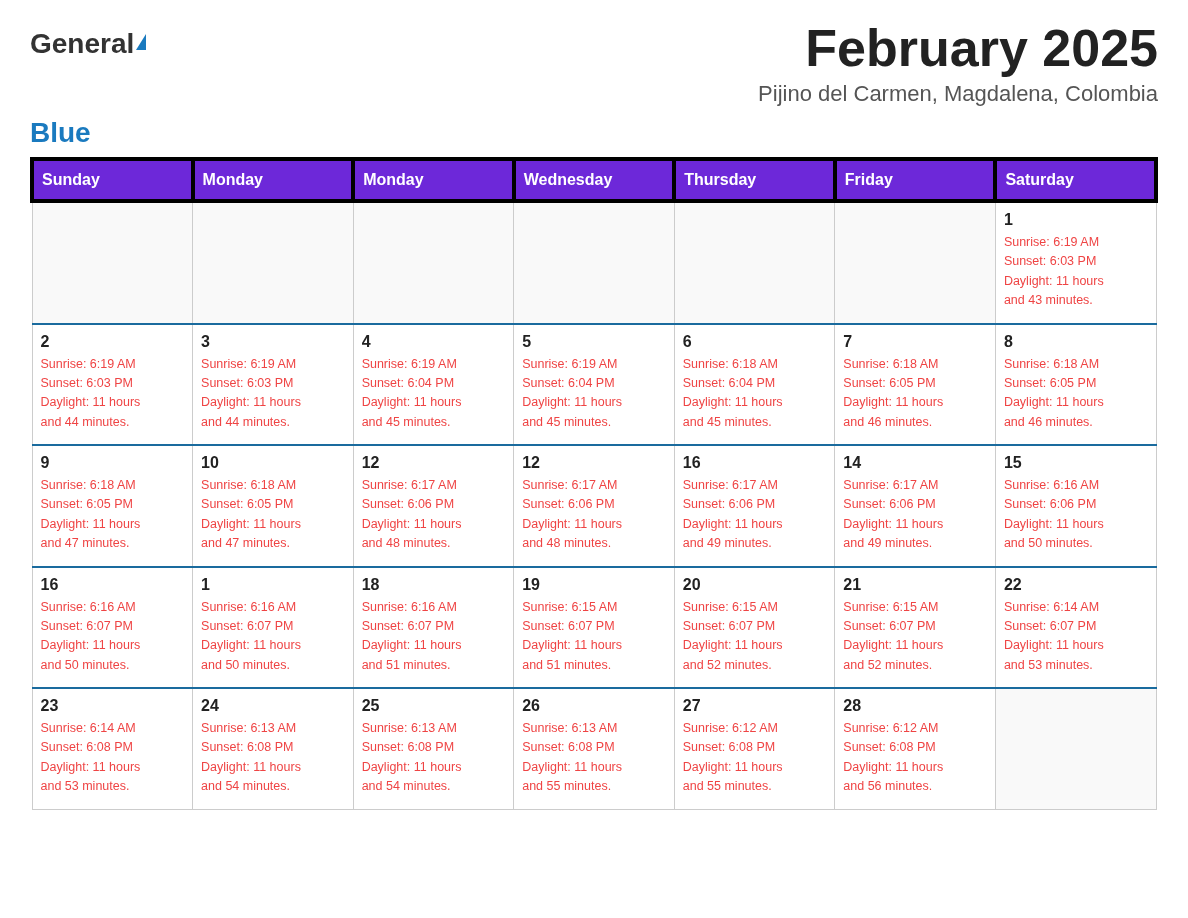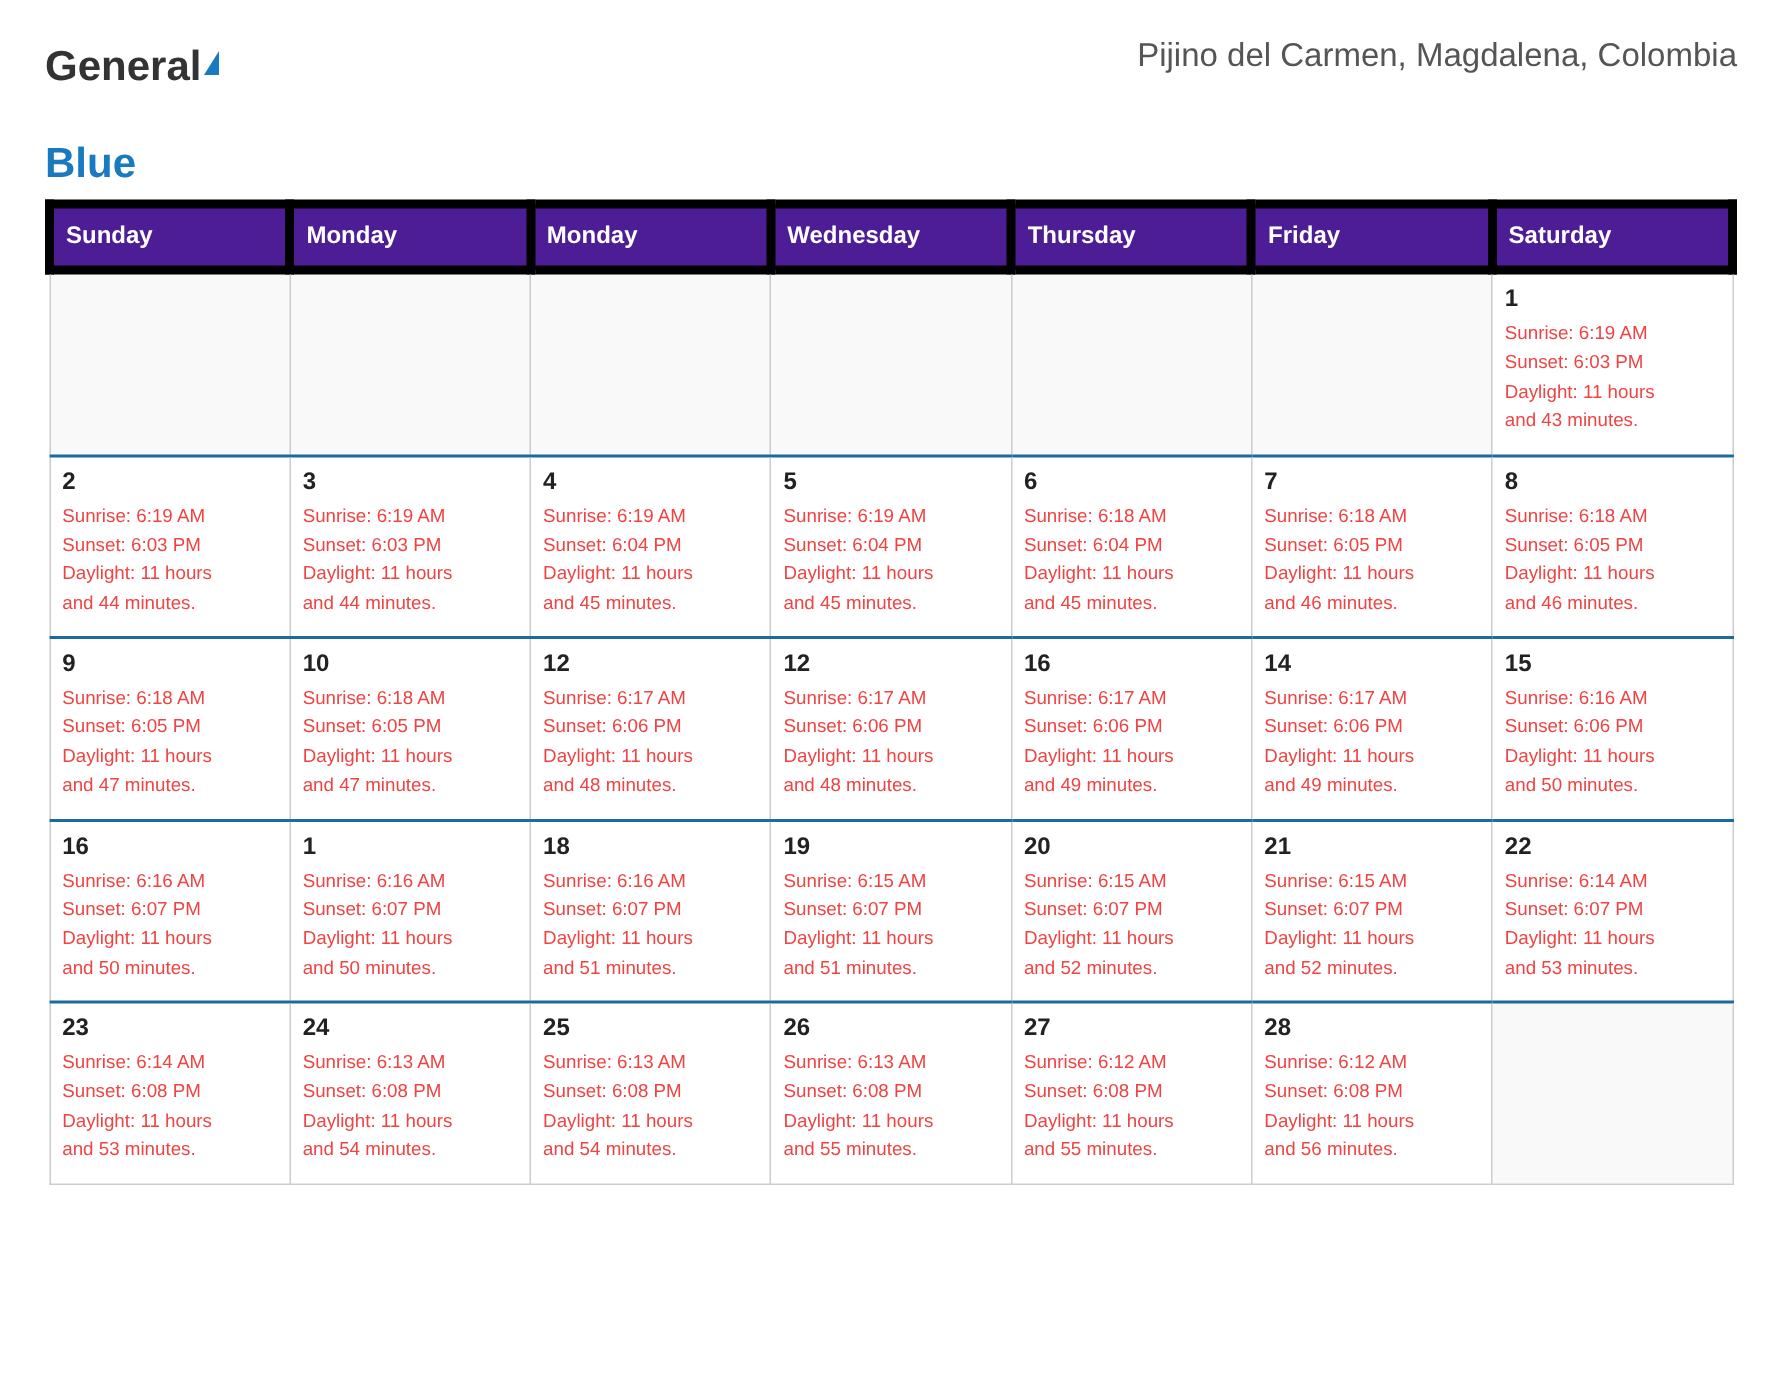--- a/index.html
+++ b/index.html
@@ -28,20 +28,21 @@
       font-size: 28px;
       font-weight: bold;
       color: #333;
       line-height: 1;
     }
     .logo-blue {
       font-size: 28px;
       font-weight: bold;
       color: #1a7abf;
       line-height: 1;
+      margin-top: 24px;
     }
     .logo-triangle {
       display: inline-block;
       width: 0;
       height: 0;
       border-left: 10px solid transparent;
       border-bottom: 16px solid #1a7abf;
       margin-left: 2px;
       vertical-align: middle;
       position: relative;
@@ -61,27 +62,27 @@
       color: #555;
       margin-top: 4px;
       text-align: center;
     }
     .calendar {
       width: 100%;
       border-collapse: collapse;
       margin-top: 8px;
     }
     .calendar thead th {
-      background-color: #4c1d95;
+      background-color: #6d28d9;
       color: #fff;
       font-size: 16px;
       font-weight: bold;
       padding: 10px 8px;
       text-align: left;
-      border: 6px solid #000000;
+      border: 4px solid #000000;
     }
     .calendar tbody td {
       vertical-align: top;
       padding: 8px 8px 12px 8px;
       border: 1px solid #ccc;
       width: 14.28%;
       min-height: 110px;
       height: 120px;
       font-size: 13px;
       color: #333;
@@ -110,20 +111,21 @@
 
 <div class="header-area">
   <div class="logo">
     <div style="display:flex; align-items:center;">
       <span class="logo-general">General</span>
       <span class="logo-triangle"></span>
     </div>
     <span class="logo-blue">Blue</span>
   </div>
   <div class="title-area">
+    <div class="title-month">February 2025</div>
     <div class="title-location">Pijino del Carmen, Magdalena, Colombia</div>
   </div>
 </div>
 
 <table class="calendar">
   <thead>
     <tr>
     <th>Sunday</th>
         <th>Monday</th>
         <th>Monday</th>

